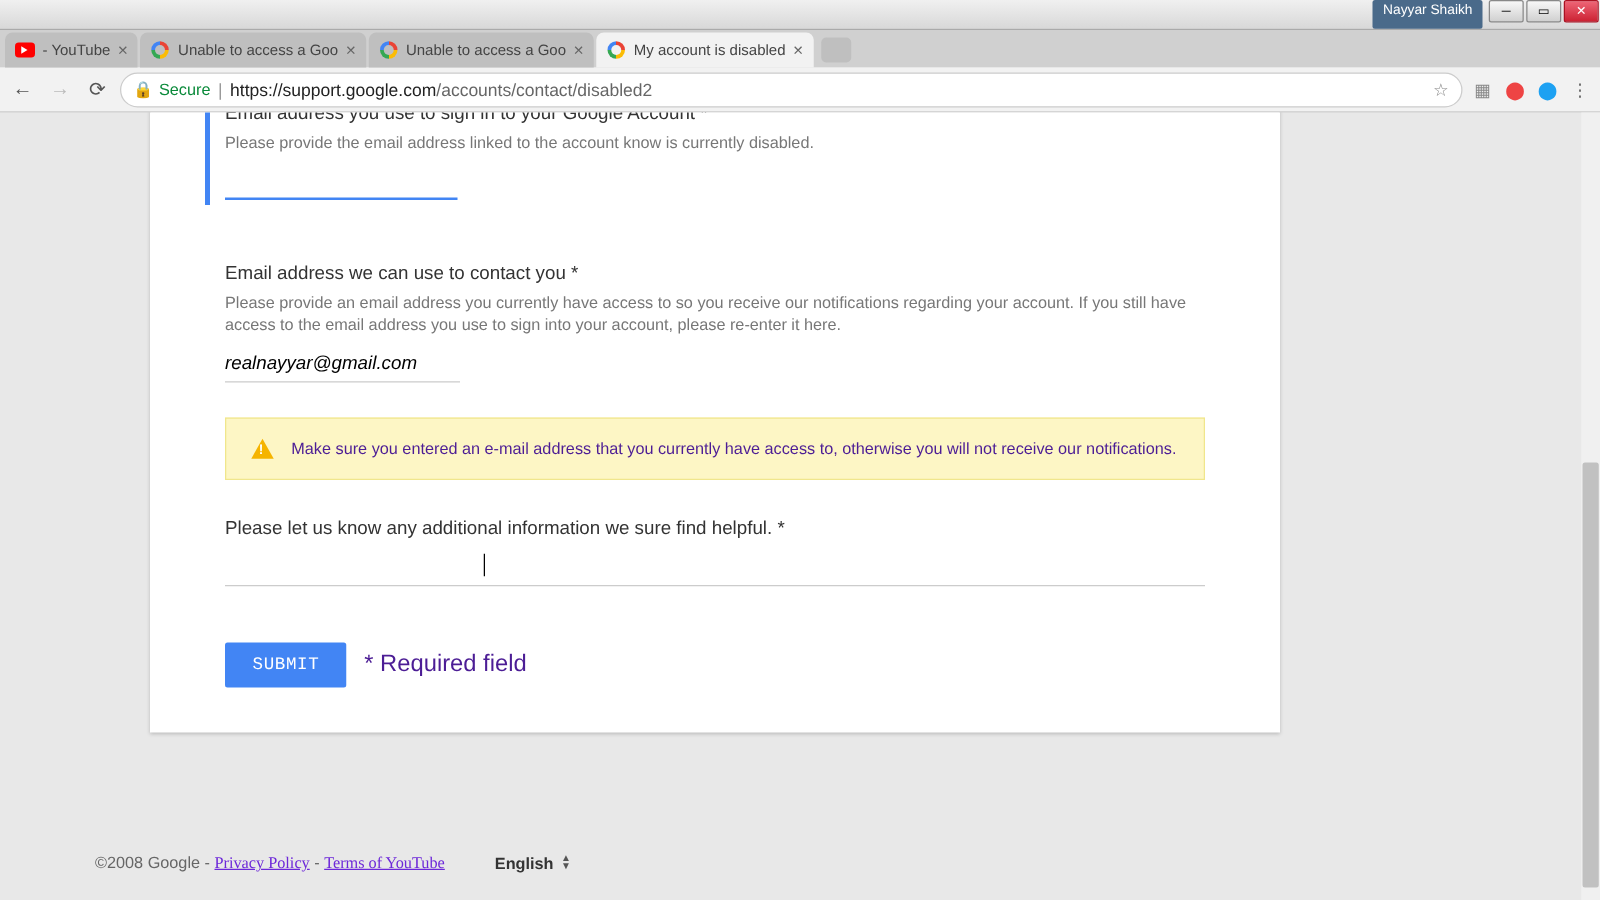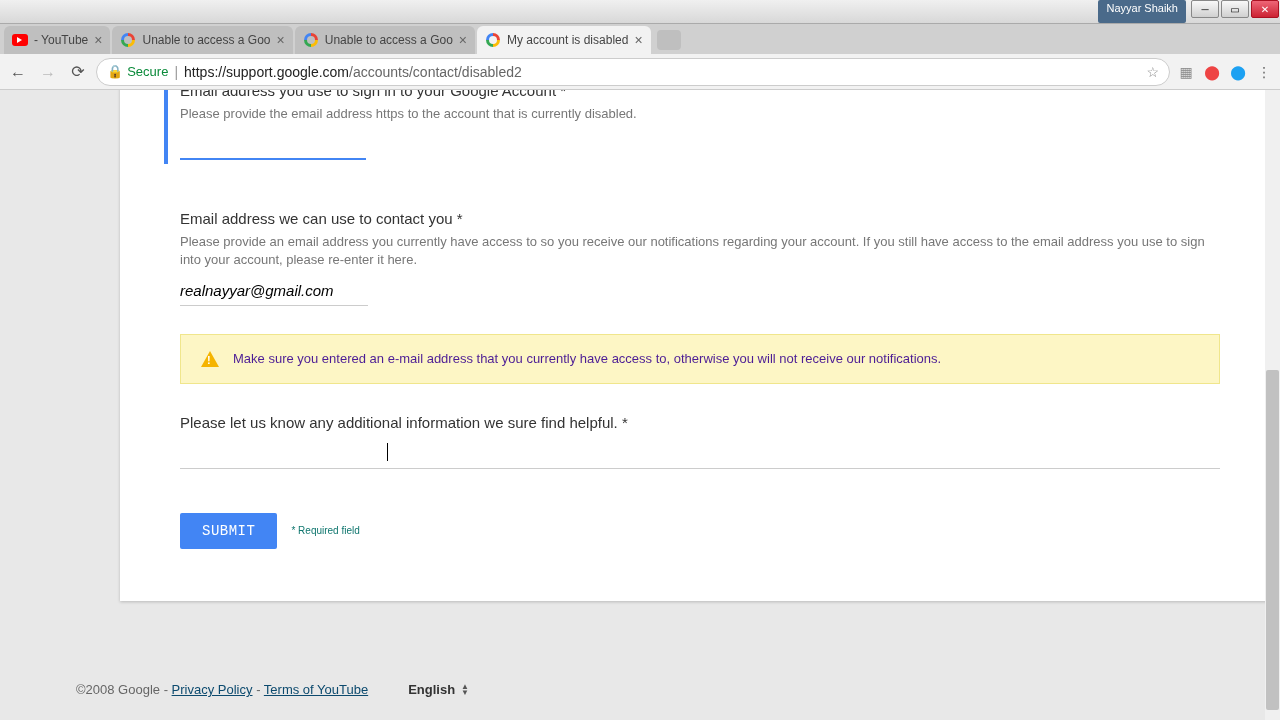--- a/index.html
+++ b/index.html
@@ -28,21 +28,21 @@
 .secure { color: #0a8a3a; font-size: 13px; display: flex; align-items: center; gap: 4px; }
 .url-divider { color: #999; margin: 0 6px; }
 .urltext { color: #333; }
 .urltext .host { color: #222; }
 .urltext .path { color: #666; }
 .star { margin-left: auto; color: #888; }
 .ext-icon { width: 20px; height: 20px; display: flex; align-items: center; justify-content: center; font-size: 14px; }
 
 
 .page-wrap { position: absolute; top: 90px; left: 0; right: 0; bottom: 0; overflow: hidden; }
-.card { position: absolute; left: 120px; top: -26px; width: 1160px; background: #fff; box-shadow: 0 1px 3px rgba(0,0,0,0.2); padding-bottom: 52px; }
+.card { position: absolute; left: 120px; top: -26px; width: 904px; background: #fff; box-shadow: 0 1px 3px rgba(0,0,0,0.2); padding-bottom: 36px; }
 .form-area { padding: 0 60px; }
 
 .field { margin-bottom: 28px; }
 .field-label { font-size: 15px; color: #333; margin-bottom: 6px; }
 .field-desc { font-size: 13px; color: #777; margin-bottom: 6px; line-height: 1.4; }
 .text-input { border: none; border-bottom: 1px solid #ccc; font-size: 15px; padding: 6px 0; outline: none; background: transparent; font-family: inherit; }
 
 .field1 { border-left: 4px solid #4285f4; padding-left: 12px; margin-left: -16px; margin-top: 14px; padding-top: 4px; padding-bottom: 4px; }
 .field1 .text-input { width: 186px; border-bottom: 2px solid #4285f4; }
 
@@ -51,24 +51,24 @@
 
 .alert { background: #fdf6c5; border: 1px solid #f0e68c; padding: 16px 20px; display: flex; align-items: center; gap: 14px; margin: 8px 0 30px 0; }
 .alert-icon { width: 0; height: 0; border-left: 9px solid transparent; border-right: 9px solid transparent; border-bottom: 16px solid #f5b400; position: relative; flex-shrink: 0; }
 .alert-icon::after { content: "!"; position: absolute; top: 3px; left: -3px; color: #fff; font-size: 11px; font-weight: bold; }
 .alert-text { font-size: 13px; color: #4c1d95; }
 
 .textarea { width: 100%; border: none; border-bottom: 1px solid #ccc; font-size: 15px; padding: 8px 0; outline: none; resize: none; height: 32px; font-family: inherit; }
 
 .submit-row { display: flex; align-items: center; gap: 14px; margin-top: 40px; }
 .submit-btn { background: #4285f4; color: #fff; border: none; padding: 10px 22px; font-size: 14px; letter-spacing: 0.5px; cursor: pointer; border-radius: 2px; font-family: Liberation Mono, monospace; }
-.req-note { font-size: 10px; color: #0f766e; }
+.req-note { font-size: 19px; color: #4c1d95; }
 
 .footer { position: absolute; left: 76px; top: 592px; display: flex; align-items: center; gap: 40px; font-size: 13px; color: #666; }
-.footer a { color: #0c4a6e; }
+.footer a { color: #6d28d9; font-family: Liberation Serif, serif; }
 .lang-sel { display: flex; align-items: center; gap: 6px; color: #333; font-weight: bold; font-size: 13px; }
 .lang-arrows { display: flex; flex-direction: column; line-height: 6px; font-size: 8px; color: #555; }
 
 .scrollbar { position: absolute; right: 0; top: 90px; bottom: 0; width: 15px; background: #f0f0f0; }
 .scroll-thumb { position: absolute; left: 1px; right: 1px; top: 280px; height: 340px; background: #c1c1c1; border-radius: 2px; }
 
 .cursor { position: absolute; width: 1px; height: 18px; background: #000; }
 
 
 .yt-icon { width: 16px; height: 12px; background: #f00; border-radius: 3px; position: relative; }
@@ -139,21 +139,21 @@
   <div class="ext-icon" style="color:#1da1f2">⬤</div>
   <div class="ext-icon" style="color:#666">⋮</div>
 </div>
 
 <div class="page-wrap">
   <div class="card">
     <div class="form-area">
 
       <div class="field field1">
         <div class="field-label">Email address you use to sign in to your Google Account *</div>
-        <div class="field-desc">Please provide the email address https to the account that is currently disabled.</div>
+        <div class="field-desc">Please provide the email address linked to the account know is currently disabled.</div>
         <input class="text-input" type="text" value="" style="">
       </div>
 
       <div class="field field2">
         <div class="field-label">Email address we can use to contact you *</div>
         <div class="field-desc">Please provide an email address you currently have access to so you receive our notifications regarding your account. If you still have access to the email address you use to sign into your account, please re-enter it here.</div>
         <input class="text-input" type="text" value="realnayyar@gmail.com" style="">
       </div>
 
       <div class="alert">

